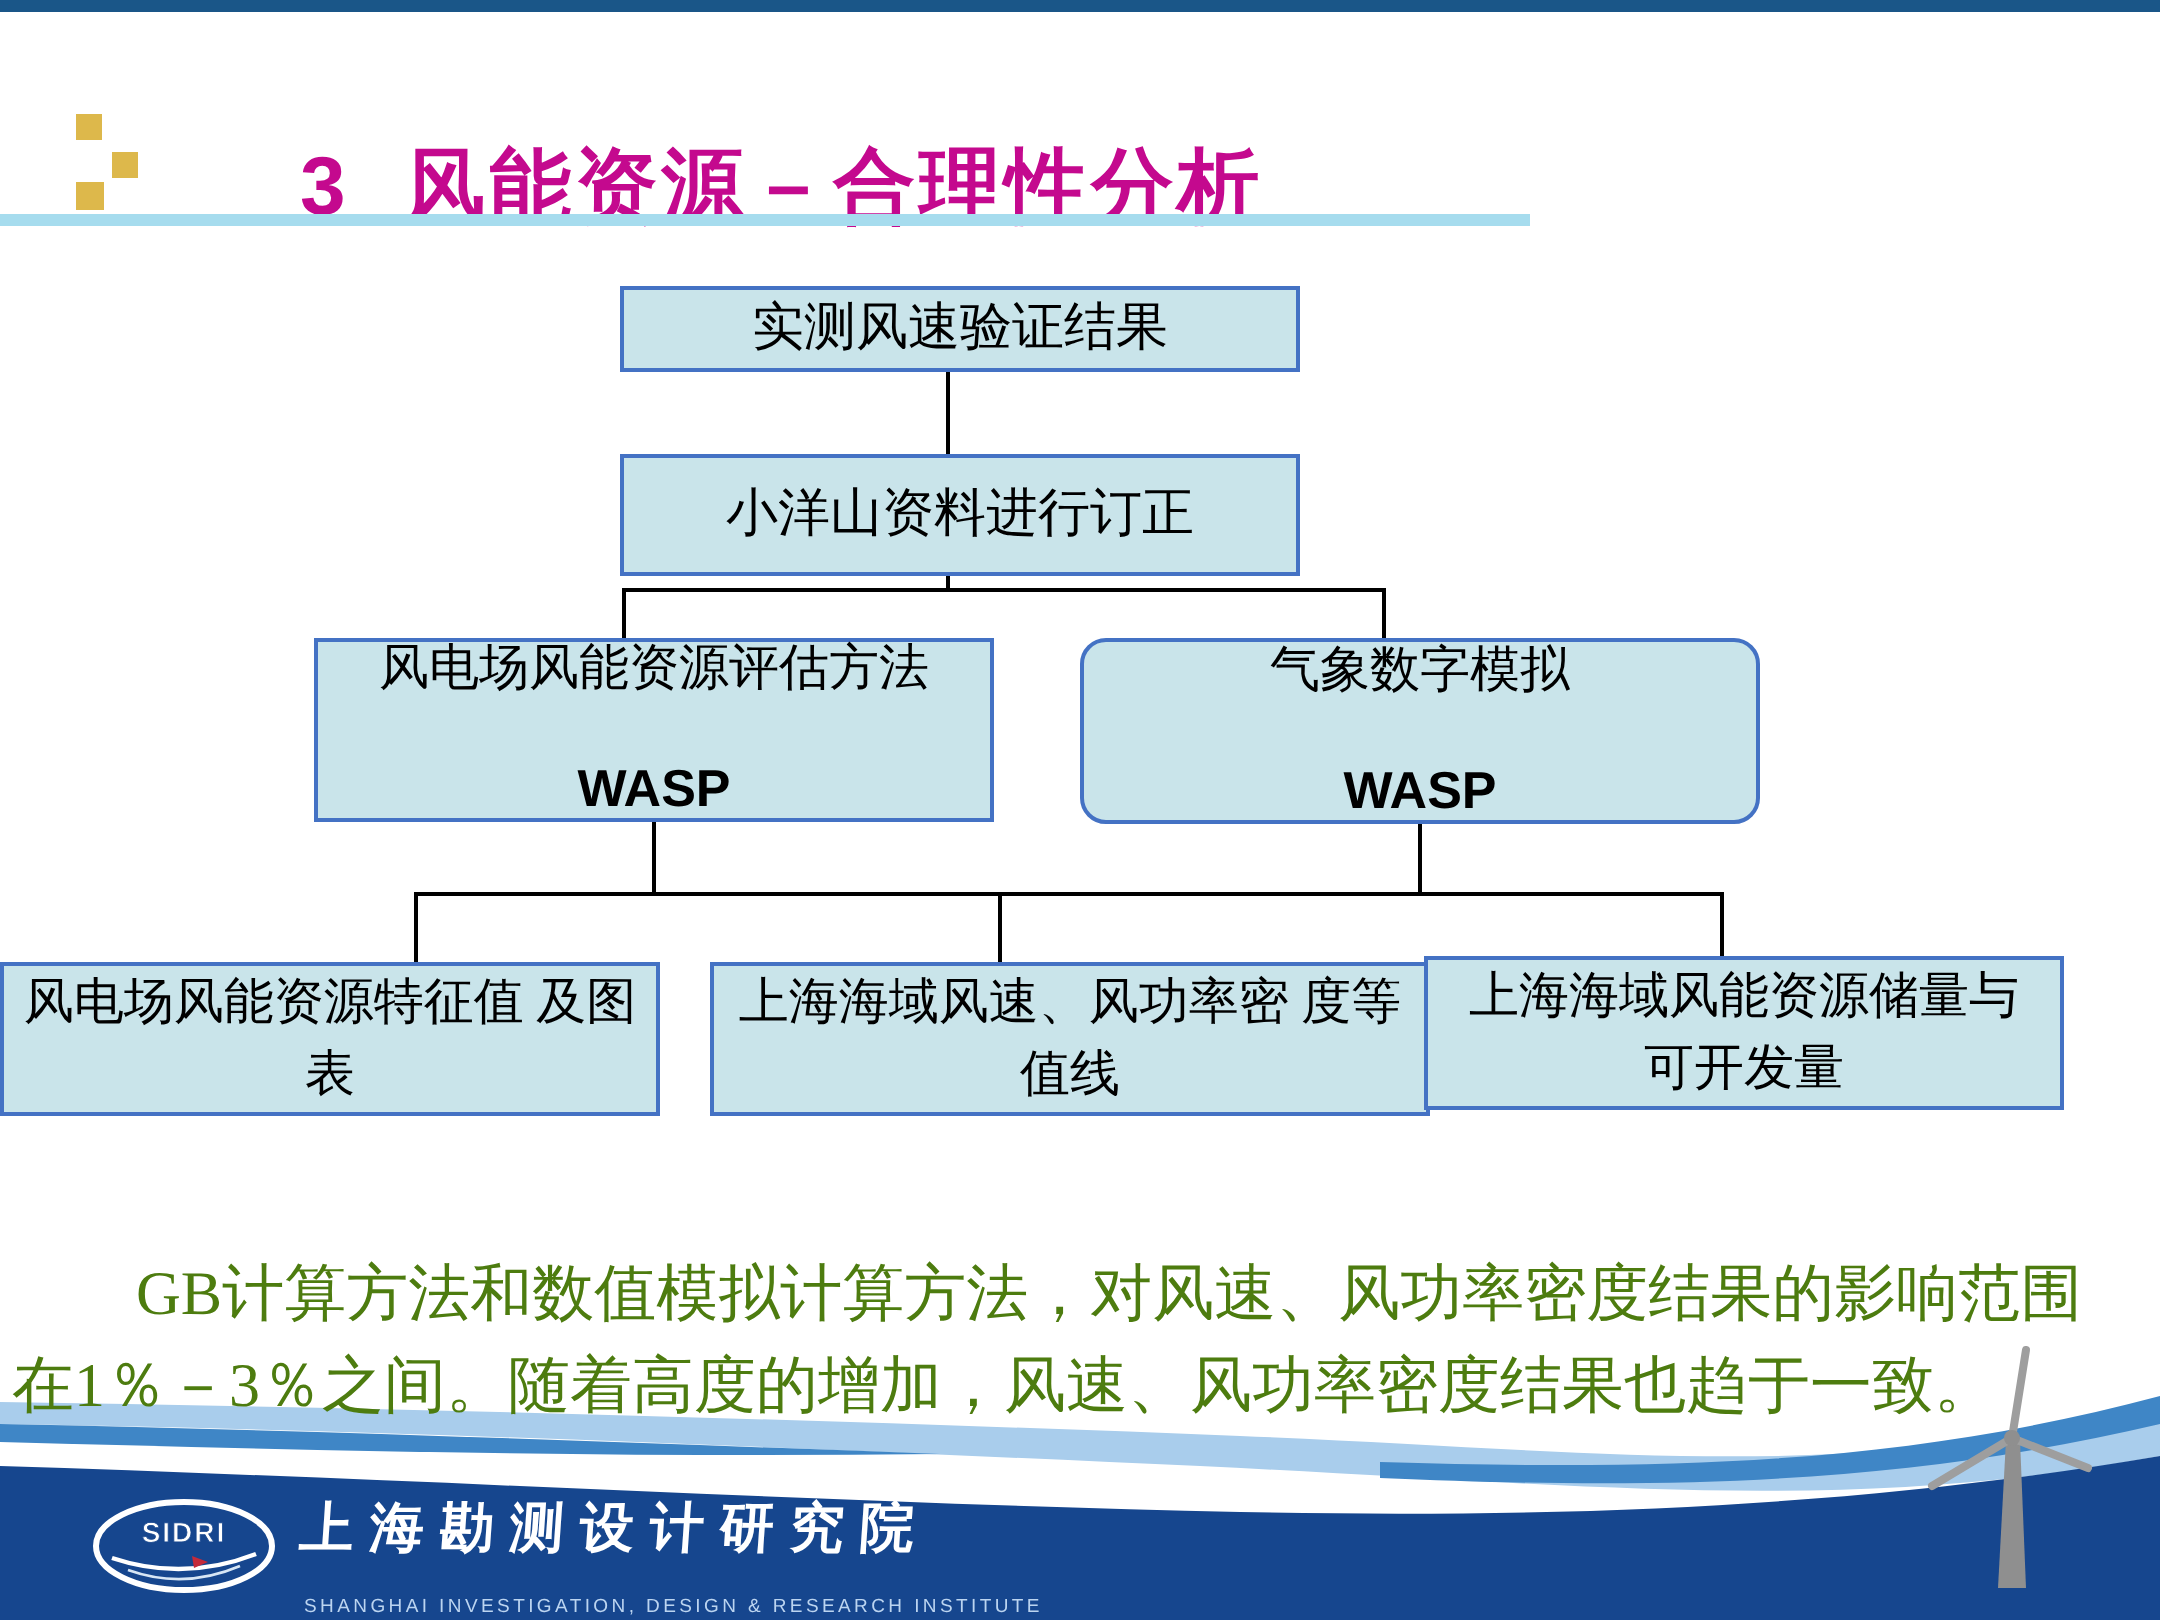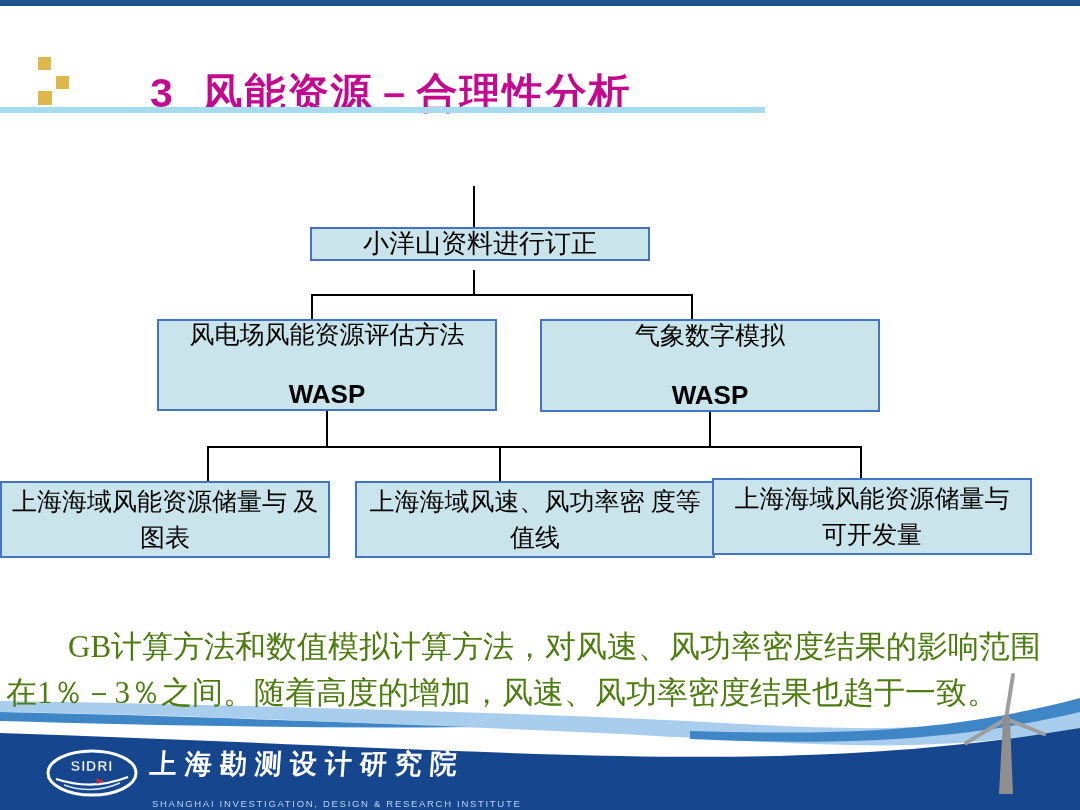--- a/index.html
+++ b/index.html
@@ -21,24 +21,24 @@
   }
   .title-underline{position:absolute;left:0;top:107px;width:765px;height:6px;background:#A6DCEE;}
   
   .box{
     position:absolute;box-sizing:border-box;
     background:#C9E4EA;border:2px solid #4472C4;
     display:flex;align-items:center;justify-content:center;text-align:center;
     color:#000;font-size:26px;line-height:1.25;
   }
   .b1{left:310px;top:143px;width:340px;height:43px;}
-  .b2{left:310px;top:227px;width:340px;height:34px;}
+  .b2{left:310px;top:227px;width:340px;height:61px;}
   .mid{flex-direction:column;gap:28px;font-size:25px;}
   .m1{left:157px;top:319px;width:340px;height:92px;}
-  .m2{left:540px;top:319px;width:340px;height:93px;}
+  .m2{left:540px;top:319px;width:340px;height:93px;border-radius:13px;}
   .sub{font-family:"Liberation Sans","DejaVu Sans",sans-serif;font-weight:bold;font-size:26px;color:#000;text-align:center;}
   .bb{font-size:25px;line-height:36px;padding:0 8px;}
   .bb1{left:0px;top:481px;width:330px;height:77px;}
   .bb2{left:355px;top:481px;width:360px;height:77px;font-family:Liberation Serif, serif;}
   .bb3{left:712px;top:478px;width:320px;height:77px;}
   
   .cl{position:absolute;background:#000000;}
   
   .body-text{
     position:absolute;left:6px;top:624px;width:1050px;margin:0;z-index:5;
@@ -78,32 +78,33 @@
   <div class="cl" style="left:311px;top:294px;width:382px;height:2px;"></div>
   <div class="cl" style="left:311px;top:294px;width:2px;height:25px;"></div>
   <div class="cl" style="left:691px;top:294px;width:2px;height:25px;"></div>
   <div class="cl" style="left:326px;top:411px;width:2px;height:36px;"></div>
   <div class="cl" style="left:709px;top:412px;width:2px;height:35px;"></div>
   <div class="cl" style="left:207px;top:446px;width:655px;height:2px;"></div>
   <div class="cl" style="left:207px;top:446px;width:2px;height:35px;"></div>
   <div class="cl" style="left:499px;top:446px;width:2px;height:35px;"></div>
   <div class="cl" style="left:860px;top:446px;width:2px;height:35px;"></div>
 
+  <div class="box b1">实测风速验证结果</div>
   <div class="box b2">小洋山资料进行订正</div>
 
   <div class="box mid m1">
     <div>风电场风能资源评估方法</div>
     <div class="sub">WASP</div>
   </div>
   <div class="box mid m2">
     <div>气象数字模拟</div>
     <div class="sub">WASP</div>
   </div>
 
-  <div class="box bb bb1">上海海域风能资源储量与 及图表</div>
+  <div class="box bb bb1">风电场风能资源特征值 及图表</div>
   <div class="box bb bb2">上海海域风速、风功率密 度等值线</div>
   <div class="box bb bb3">上海海域风能资源储量与 可开发量</div>
 
   <p class="body-text">GB计算方法和数值模拟计算方法，对风速、风功率密度结果的影响范围在1％－3％之间。随着高度的增加，风速、风功率密度结果也趋于一致。</p>
 
   <svg class="footer-waves" viewBox="0 0 1080 122" preserveAspectRatio="none">
 
     <path fill="#A9CDEC" d="M0,13 C200,16 420,22 620,30 C800,37 910,54 1080,18 L1080,40 C920,70 790,54 600,45 C420,37 200,27 0,24 Z"></path>
 
     <path fill="#3F86C6" d="M0,24 C150,27 310,33 470,39 C310,41 150,37 0,33 Z"></path>

